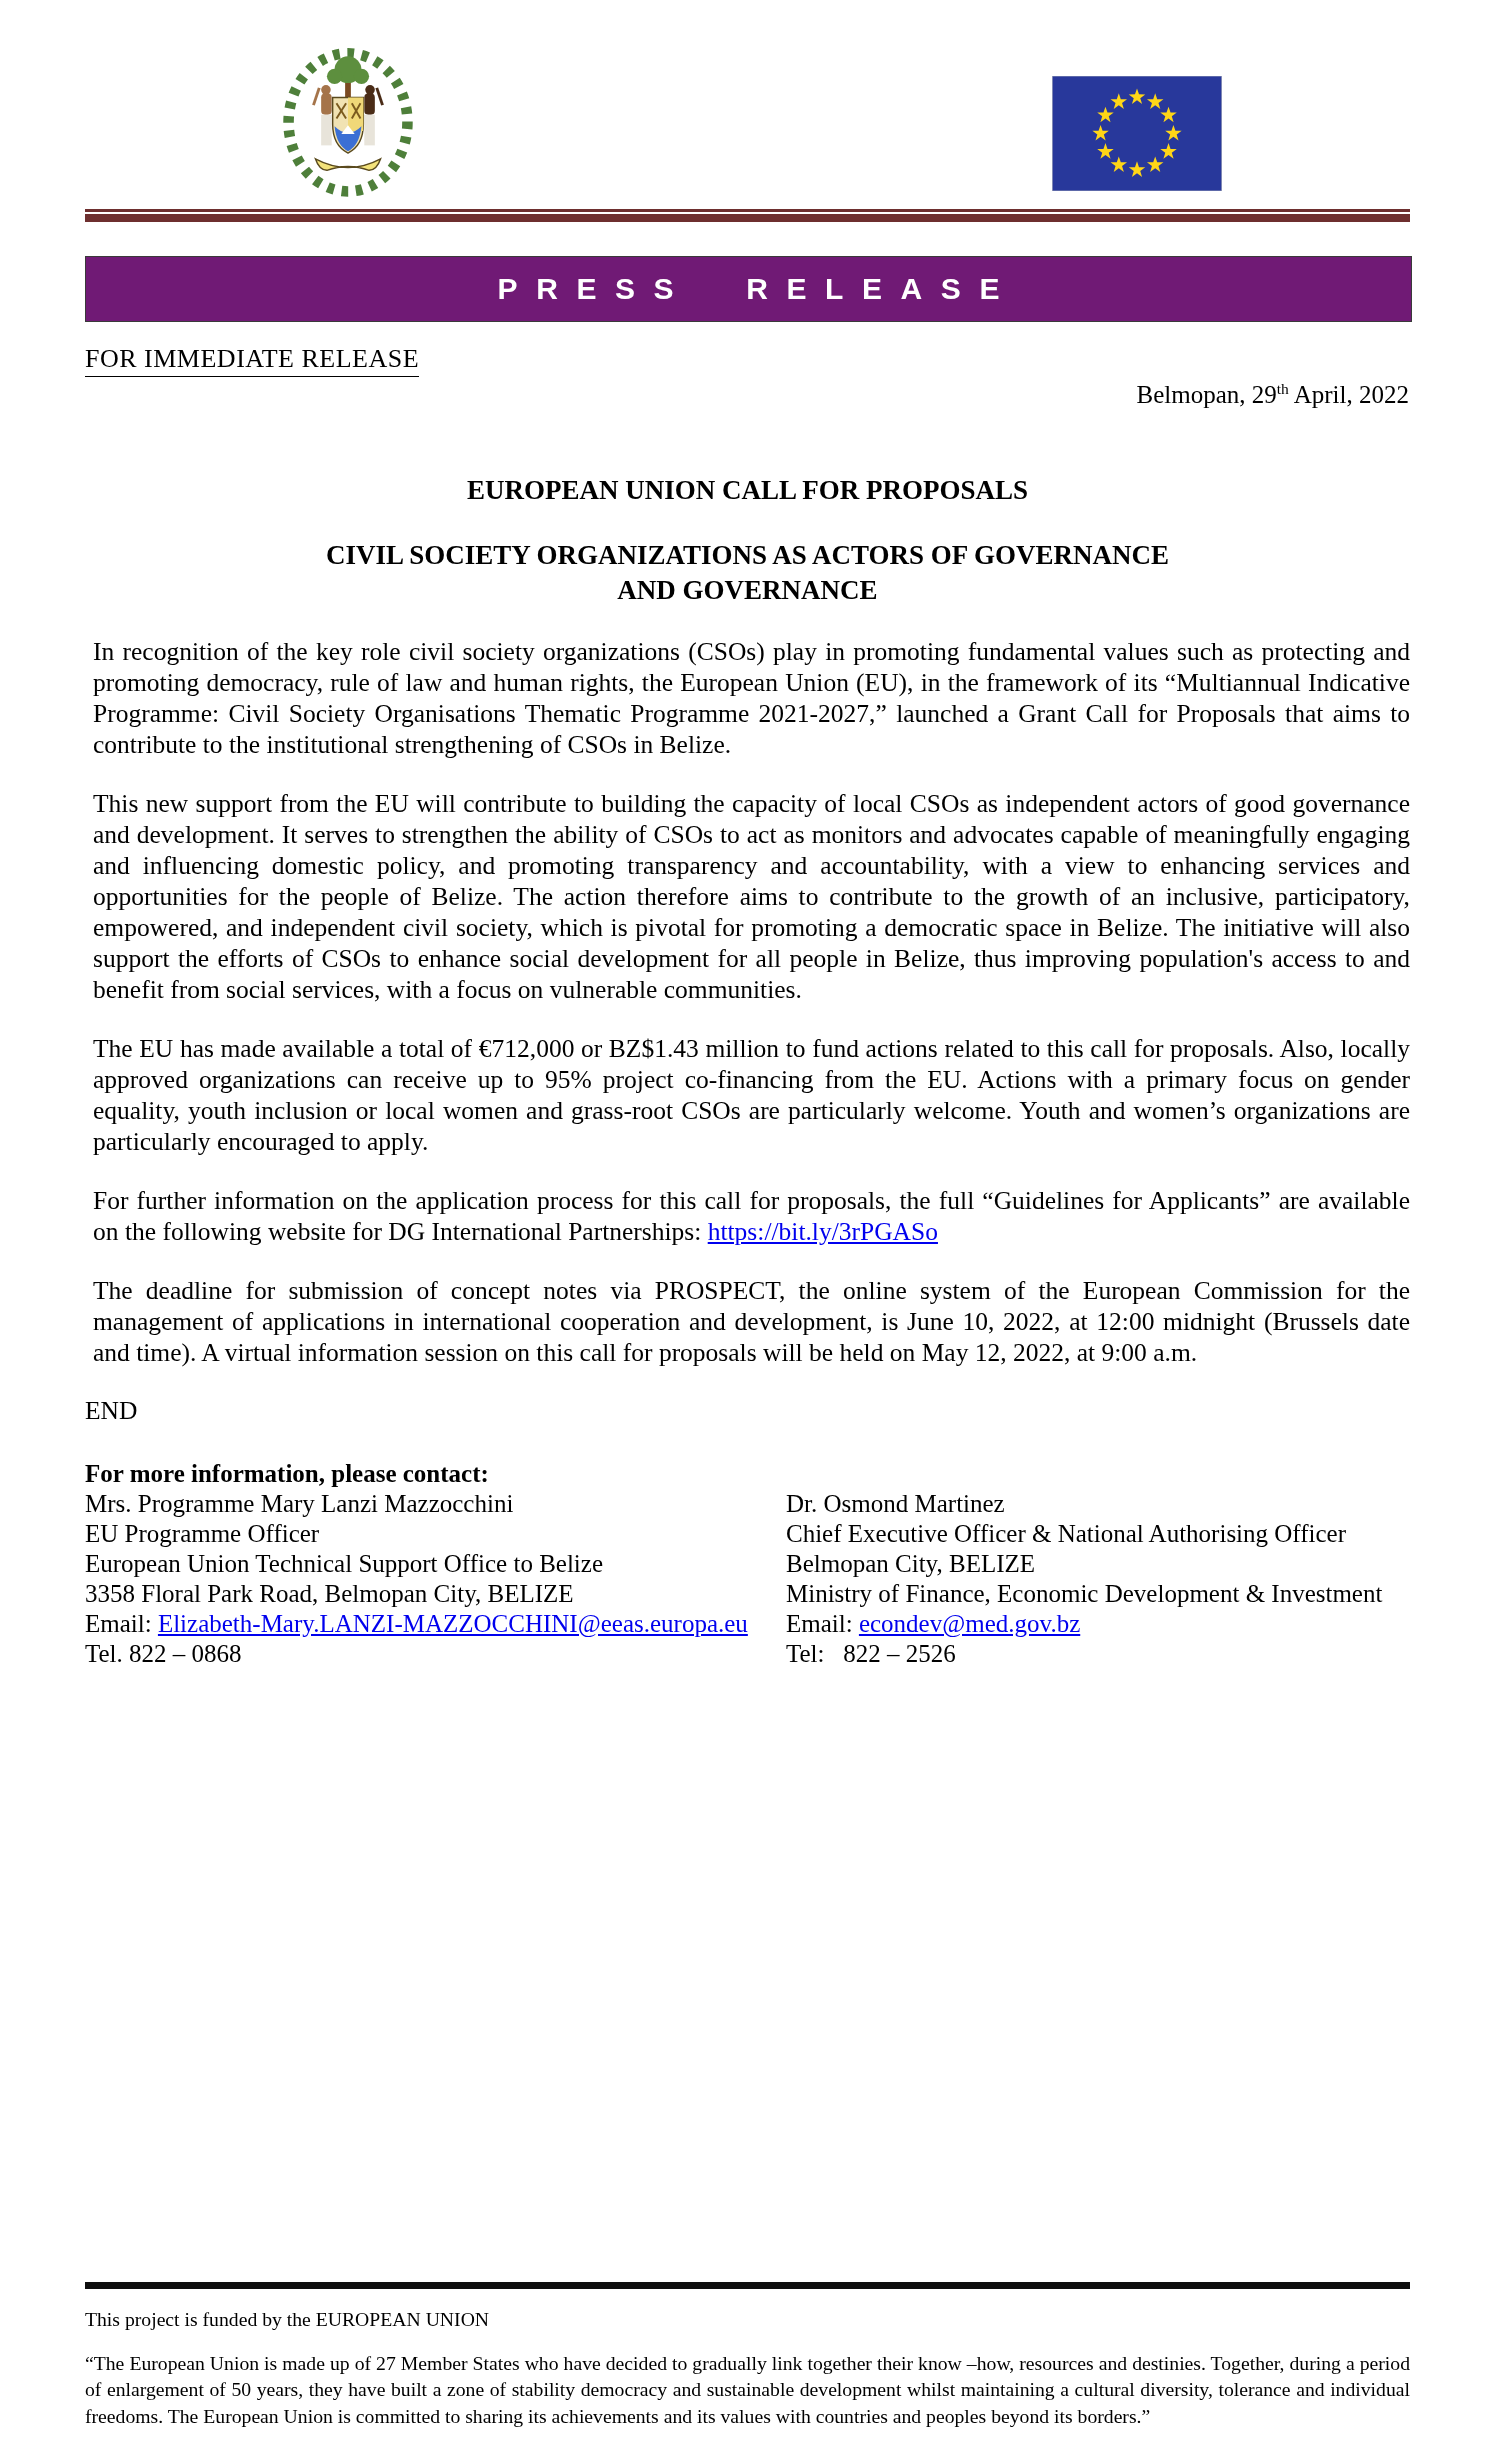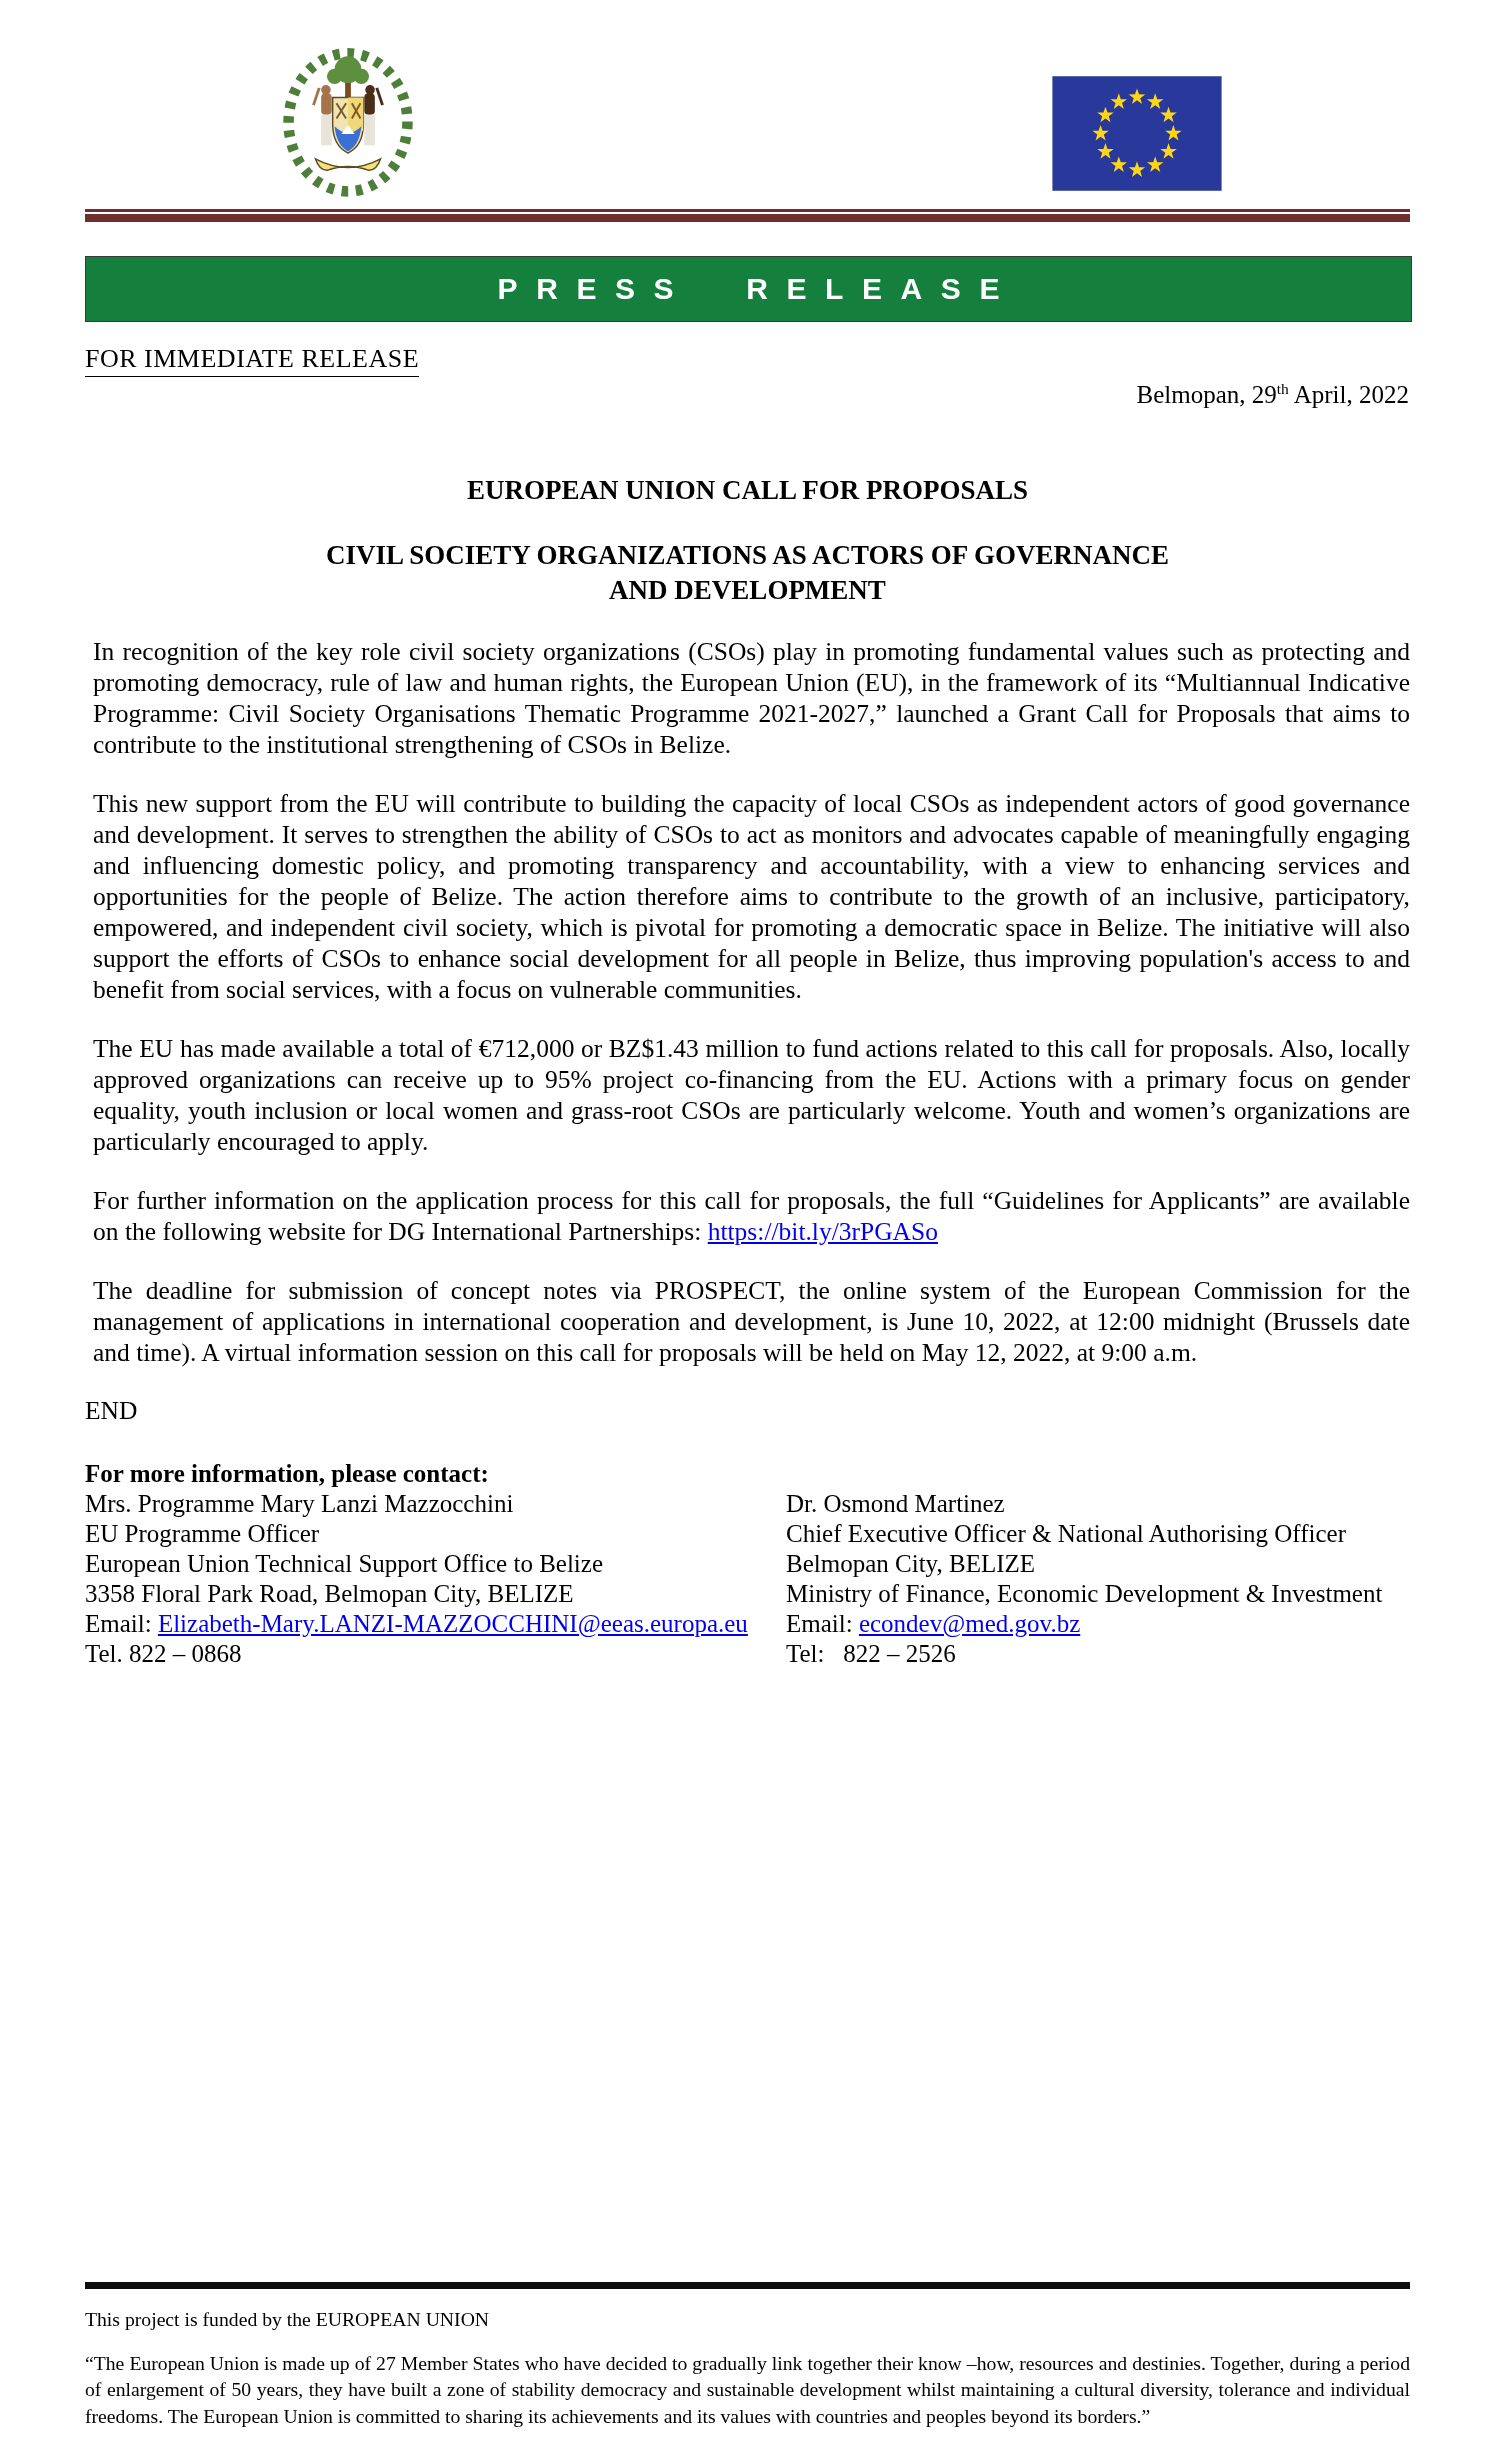--- a/index.html
+++ b/index.html
@@ -15,21 +15,21 @@
   .crest{position:absolute;left:271px;top:38px;width:154px;height:165px;}
   .eu-flag{position:absolute;left:1052px;top:76px;width:170px;height:115px;}
   
   .maroon-rule{position:absolute;left:85px;top:209px;width:1325px;}
   .maroon-rule .thin{height:2.9px;background:#6e2f2f;}
   .maroon-rule .gap{height:1.9px;background:#ffffff;}
   .maroon-rule .thick{height:8.6px;background:#6e2f2f;}
   
   .banner{
     position:absolute;left:85px;top:256px;width:1325px;height:64px;
-    background:#15803d;border:1px solid #3a3a3a;
+    background:#701a75;border:1px solid #3a3a3a;
     display:flex;align-items:center;justify-content:center;
   }
   .banner-text{
     color:#ffffff;
     font-family:"Liberation Sans","DejaVu Sans",sans-serif;
     font-weight:bold;font-size:30px;
     letter-spacing:0.62em;word-spacing:0.9em;
     text-indent:0.62em; 
     white-space:nowrap;
   }
@@ -137,21 +137,21 @@
     <span class="banner-text">PRESS RELEASE</span>
   </div>
 
   <div class="immediate">FOR IMMEDIATE RELEASE</div>
 
   <div class="dateline"><span>Belmopan, 29</span><sup>th</sup><span> April, 2022</span></div>
 
   <div class="title1">EUROPEAN UNION CALL FOR PROPOSALS</div>
   <div class="title2">
     <div>CIVIL SOCIETY ORGANIZATIONS AS ACTORS OF GOVERNANCE</div>
-    <div>AND DEVELOPMENT</div>
+    <div>AND GOVERNANCE</div>
   </div>
 
   <div class="body">
     <p><span>In recognition of the key role civil society organizations (CSOs) play in promoting fundamental values such as protecting and promoting democracy, rule of law and human rights, the European Union (EU), in the framework of its “Multiannual Indicative Programme: Civil Society Organisations Thematic Programme 2021-2027,” launched a Grant Call for Proposals that aims to contribute to the institutional strengthening of CSOs in Belize.</span></p>
     <p><span>This new support from the EU will contribute to building the capacity of local CSOs as independent actors of good governance and development. It serves to strengthen the ability of CSOs to act as monitors and advocates capable of meaningfully engaging and influencing domestic policy, and promoting transparency and accountability, with a view to enhancing services and opportunities for the people of Belize. The action therefore aims to contribute to the growth of an inclusive, participatory, empowered, and independent civil society, which is pivotal for promoting a democratic space in Belize. The initiative will also support the efforts of CSOs to enhance social development for all people in Belize, thus improving population's access to and benefit from social services, with a focus on vulnerable communities.</span></p>
     <p><span>The EU has made available a total of </span><span class="b">€712,000 or BZ$1.43 million</span><span> to fund actions related to this call for proposals. Also, locally approved organizations can receive up to 95% project co-financing from the EU. Actions with a primary focus on gender equality, youth inclusion or local women and grass-root CSOs are particularly welcome. Youth and women’s organizations are particularly encouraged to apply.</span></p>
     <p><span>For further information on the application process for this call for proposals, the full “Guidelines for Applicants” are available on the following website for DG International Partnerships: </span><a class="link">https://bit.ly/3rPGASo</a></p>
     <p><span>The deadline for submission of concept notes via </span><span class="b">PROSPECT,</span><span> the online system of the European Commission for the management of applications in international cooperation and development, is </span><span class="b">June 10, 2022, at 12:00 midnight</span><span> (Brussels date and time).  </span><span class="b">A virtual information session on this call for proposals will be held on May 12, 2022, at 9:00 a.m.</span></p>
 
     <div class="end-marker">END</div>

